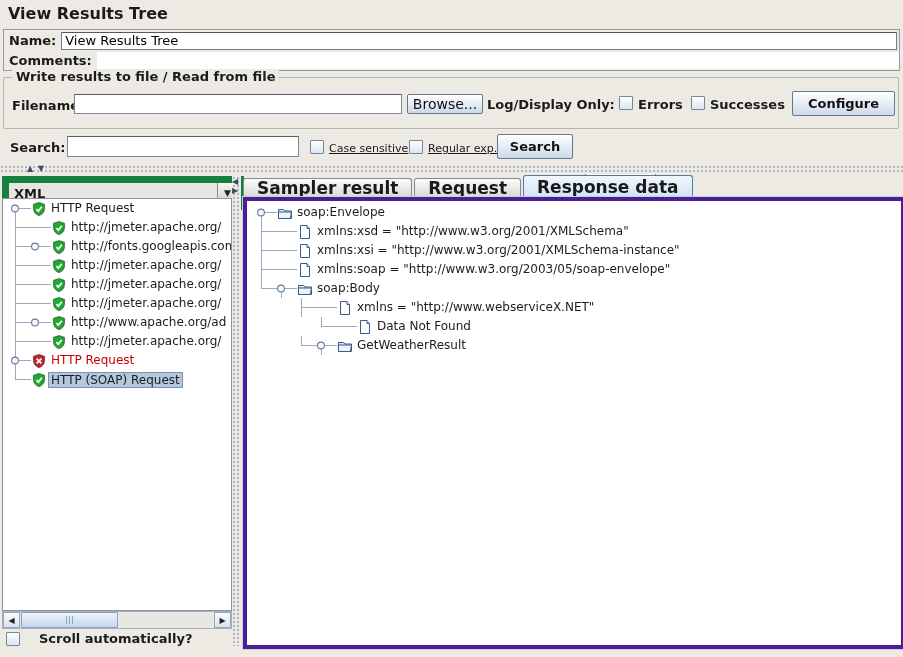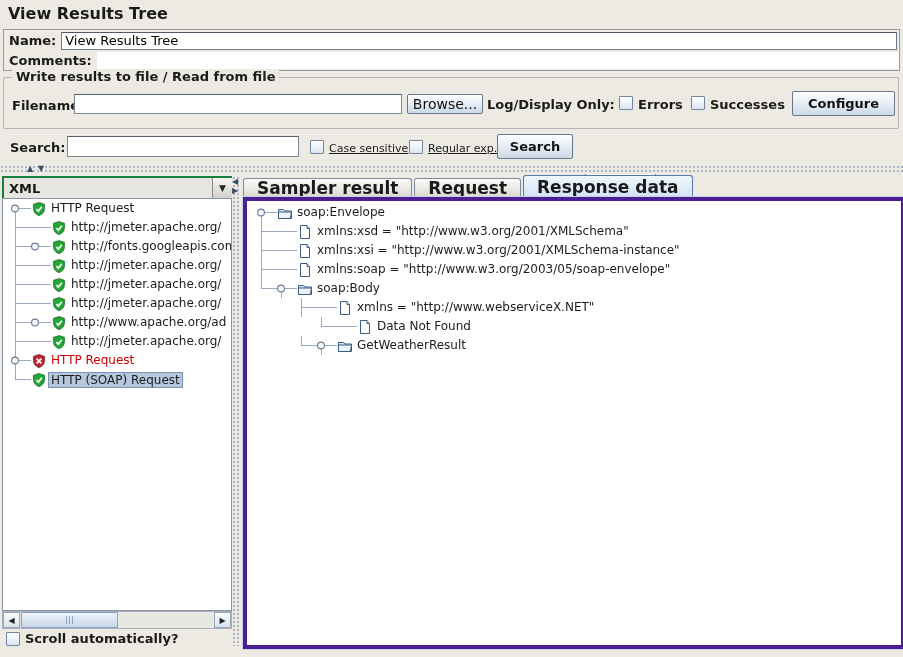--- a/index.html
+++ b/index.html
@@ -42,37 +42,37 @@
     vertical-align:middle;
   }
   
   .splitter{
     background-color:#eceae3;
     background-image:radial-gradient(circle,#b0b6c4 26%,transparent 27%);
     background-size:4px 4px;
   }
   .split-arrow{font-size:8px;line-height:8px;color:#3c4c66;}
   
-  #view-selector{left:2px;top:176px;width:228px;height:20px;border:2px solid #15803d;
+  #view-selector{left:2px;top:176px;width:228px;height:20px;border:7px solid #15803d;
     background:#e7e5df;display:flex;align-items:center;}
   #view-selector .sel-text{flex:1;font-weight:bold;font-size:13px;padding-left:5px;}
   #view-selector .sel-btn{width:19px;height:100%;border-left:1px solid #8a8a8a;
     background:linear-gradient(#f6f5f2,#d2d0c8);display:flex;align-items:center;justify-content:center;
     font-size:9px;color:#222;}
   #left-tree-box{left:2px;top:198px;width:228px;height:411px;background:#fff;
     border:1px solid #8a94a8;overflow:hidden;}
   #left-hscroll{left:2px;top:611px;width:228px;height:16px;border:1px solid #a8b0bc;
     background:#e9e7e1;display:flex;align-items:center;}
   .sb-btn{width:15px;height:14px;border:1px solid #98a4b4;background:linear-gradient(#fbfcfd,#d8e2ee);
     display:flex;align-items:center;justify-content:center;font-size:8px;color:#222;}
   #hthumb{width:95px;height:14px;margin-left:1px;border:1px solid #8ba0bd;border-radius:1px;
     background:linear-gradient(#eef4fb,#c6d6ea);position:relative;}
   #hthumb:after{content:"";position:absolute;left:44px;top:3px;width:7px;height:8px;
     background:repeating-linear-gradient(90deg,#8fa5c0 0 1px,transparent 1px 3px);}
-  #scroll-auto-row{left:6px;top:631px;display:flex;align-items:center;gap:5px;}
+  #scroll-auto-row{left:6px;top:631px;display:flex;align-items:center;gap:19px;}
   #scroll-auto-row .blabel{font-size:13px;}
   
   #tabs{left:243px;top:176px;height:21px;display:flex;align-items:flex-end;}
   .tab{
     height:18px;padding:0 13px;margin-right:2px;display:flex;align-items:center;
     font-weight:bold;font-size:17px;
     border:1px solid #7a8aa0;border-bottom:none;border-radius:3px 3px 0 0;
     background:linear-gradient(#fcfcfb,#dad8d1);
   }
   .tab.selected{

